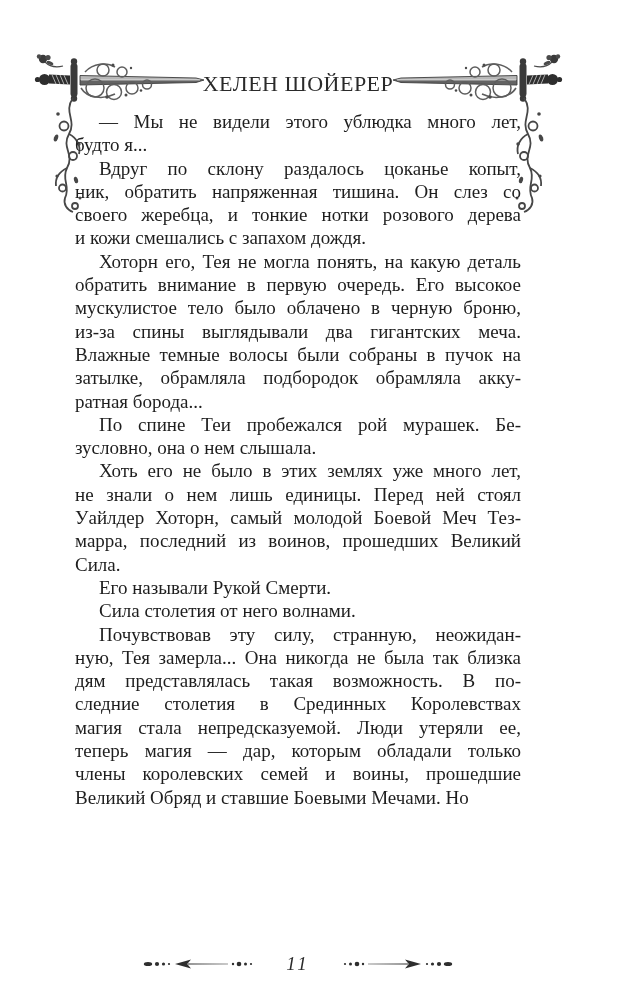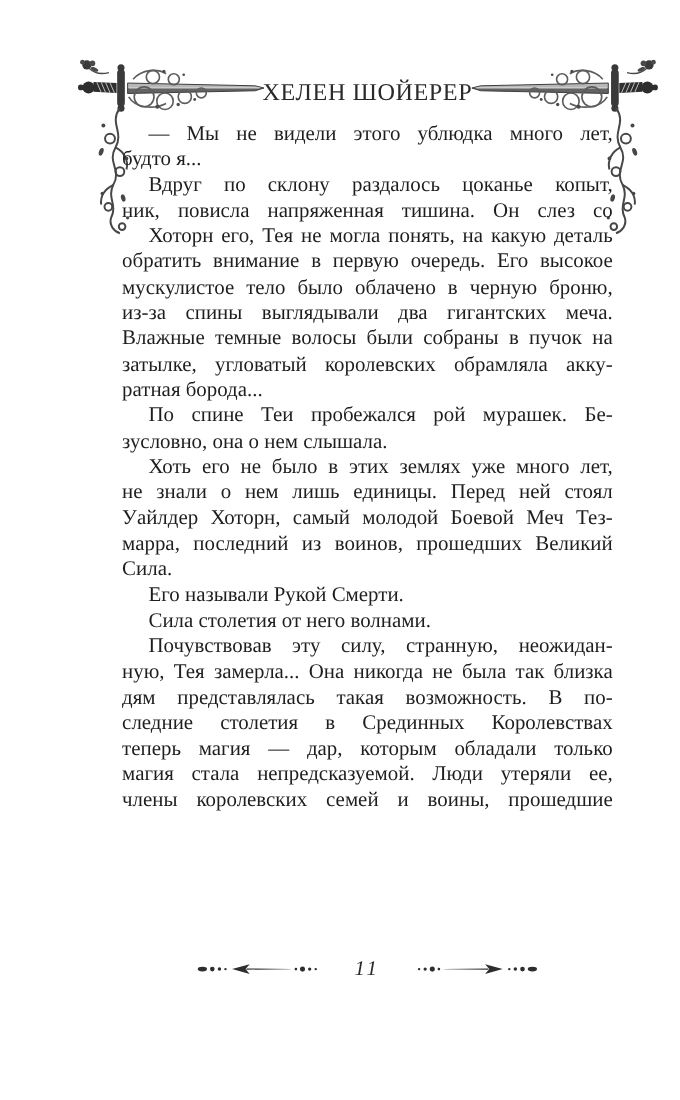--- a/index.html
+++ b/index.html
@@ -4,43 +4,43 @@
 <style>
   :root{
     --bg:#ffffff; --fg:#1e1e1e; --ornament:#3f3f3f;
   }
   html,body{margin:0;padding:0;}
   body{
     width:618px;height:1000px;position:relative;overflow:hidden;
     background:var(--bg);color:var(--fg);
     font-family:"Liberation Serif", serif;
   }
-  .page{position:absolute;inset:0;margin-left:36px;}
+  .page{position:absolute;inset:0;}
   
   .header-title{
     position:absolute;left:75px;top:70px;width:446px;
     text-align:center;font-size:22px;letter-spacing:0.5px;line-height:28px;
     color:#2a2a2a;white-space:nowrap;
   }
   .sword{position:absolute;top:50px;width:186px;height:165px;}
   .sword.left{left:23px;}
   .sword.right{left:388px;transform:scaleX(-1);}
   
   .text-block{
     position:absolute;left:75px;top:110px;width:446px;
     font-size:19px;line-height:23.3px;
   }
   .para{margin:0;font-family:Liberation Serif, serif;}
   .line{text-align:justify;text-align-last:justify;}
   .line.last{text-align-last:left;}
   .line.first{text-indent:24px;}
   
   .footer{
-    position:absolute;left:75px;top:873px;width:446px;height:28px;
-    display:flex;justify-content:center;gap:32px;
+    position:absolute;left:75px;top:950px;width:446px;height:28px;
+    display:flex;align-items:center;justify-content:center;gap:32px;
   }
   .flourish{width:112px;height:16px;flex:0 0 auto;}
   .flourish.right{transform:scaleX(-1);}
   .page-number{
     font-style:italic;font-size:19px;letter-spacing:3px;color:#2b2b2b;
     line-height:16px;
   }
   .svg-defs{position:absolute;width:0;height:0;overflow:hidden;}
 </style>
 </head>
@@ -134,29 +134,31 @@
 
   <div class="text-block">
       <div class="para">
         <div class="line first">— Мы не видели этого ублюдка много лет,</div>
         <div class="line last">будто я...</div>
       </div>
       <div class="para">
         <div class="line first">Вдруг по склону раздалось цоканье копыт,</div>
       </div>
       <div class="para">
-        <div class="line">ник, повисла напряженная тишина. Он слез со</div>
+        <div class="line">ник, обратить напряженная тишина. Он слез со</div>
+        <div class="line">своего жеребца, и тонкие нотки розового дерева</div>
+        <div class="line last">и кожи смешались с запахом дождя.</div>
       </div>
       <div class="para">
         <div class="line first">Хоторн его, Тея не могла понять, на какую деталь</div>
         <div class="line">обратить внимание в первую очередь. Его высокое</div>
         <div class="line">мускулистое тело было облачено в черную броню,</div>
         <div class="line">из-за спины выглядывали два гигантских меча.</div>
         <div class="line">Влажные темные волосы были собраны в пучок на</div>
-        <div class="line">затылке, угловатый королевских обрамляла акку-</div>
+        <div class="line">затылке, обрамляла подбородок обрамляла акку-</div>
         <div class="line last">ратная борода...</div>
       </div>
       <div class="para">
         <div class="line first">По спине Теи пробежался рой мурашек. Бе-</div>
         <div class="line last">зусловно, она о нем слышала.</div>
       </div>
       <div class="para">
         <div class="line first">Хоть его не было в этих землях уже много лет,</div>
         <div class="line">не знали о нем лишь единицы. Перед ней стоял</div>
         <div class="line">Уайлдер Хоторн, самый молодой Боевой Меч Тез-</div>
@@ -167,23 +169,24 @@
         <div class="line first last">Его называли Рукой Смерти.</div>
       </div>
       <div class="para">
         <div class="line first last">Сила столетия от него волнами.</div>
       </div>
       <div class="para">
         <div class="line first">Почувствовав эту силу, странную, неожидан-</div>
         <div class="line">ную, Тея замерла... Она никогда не была так близка</div>
         <div class="line">дям представлялась такая возможность. В по-</div>
         <div class="line">следние столетия в Срединных Королевствах</div>
+        <div class="line">магия стала непредсказуемой. Люди утеряли ее,</div>
         <div class="line">теперь магия — дар, которым обладали только</div>
-        <div class="line">магия стала непредсказуемой. Люди утеряли ее,</div>
         <div class="line">члены королевских семей и воины, прошедшие</div>
+        <div class="line last">Великий Обряд и ставшие Боевыми Мечами. Но</div>
       </div>
     </div>
 
   <div class="footer">
     <svg class="flourish" viewBox="0 0 112 16">
       <use href="#flourish-def"></use>
     </svg>
     <span class="page-number">11</span>
     <svg class="flourish right" viewBox="0 0 112 16">
       <use href="#flourish-def"></use>

